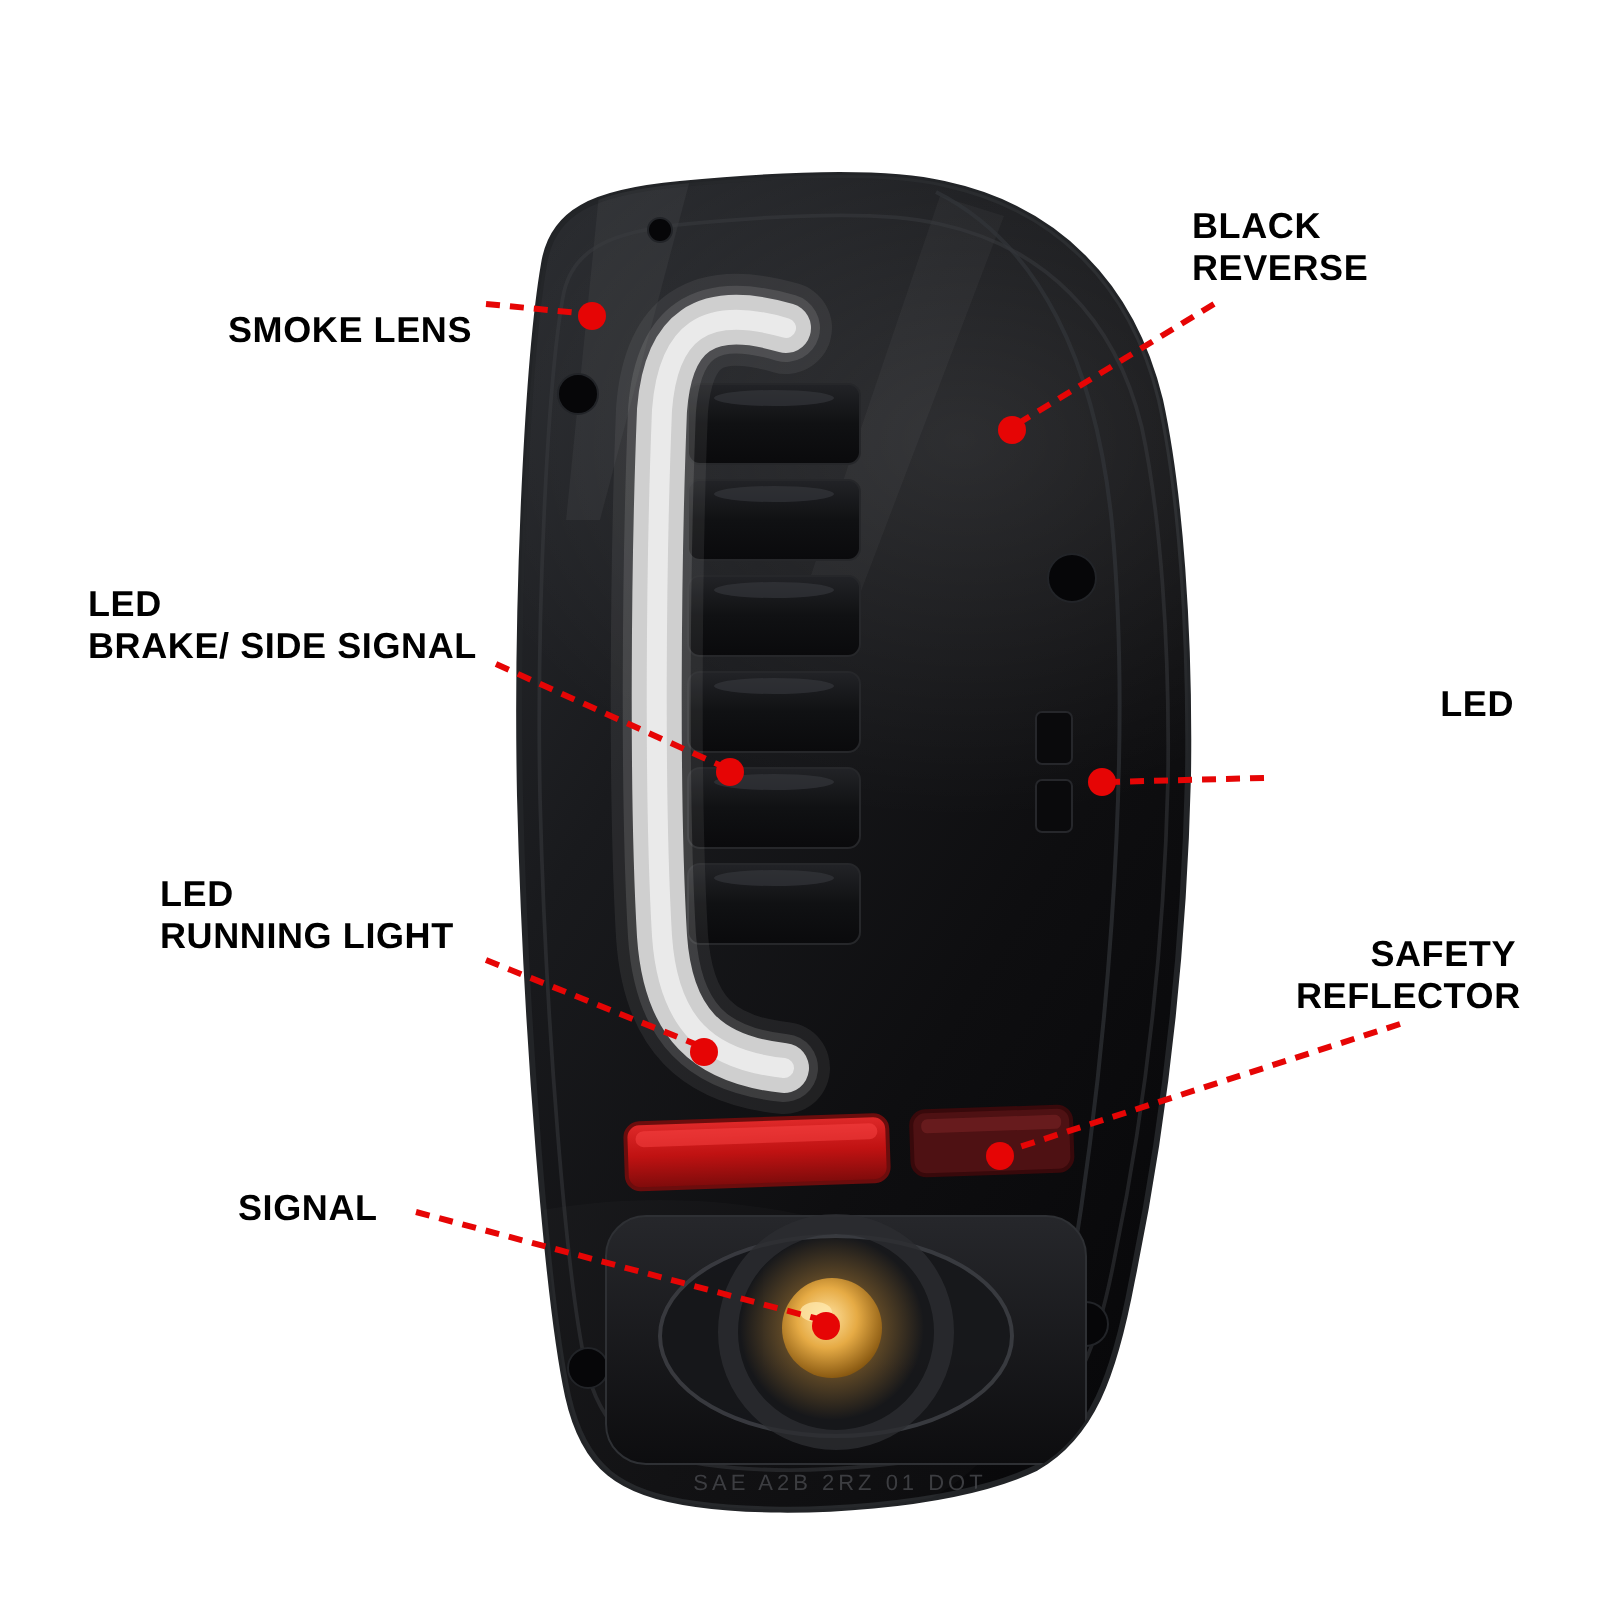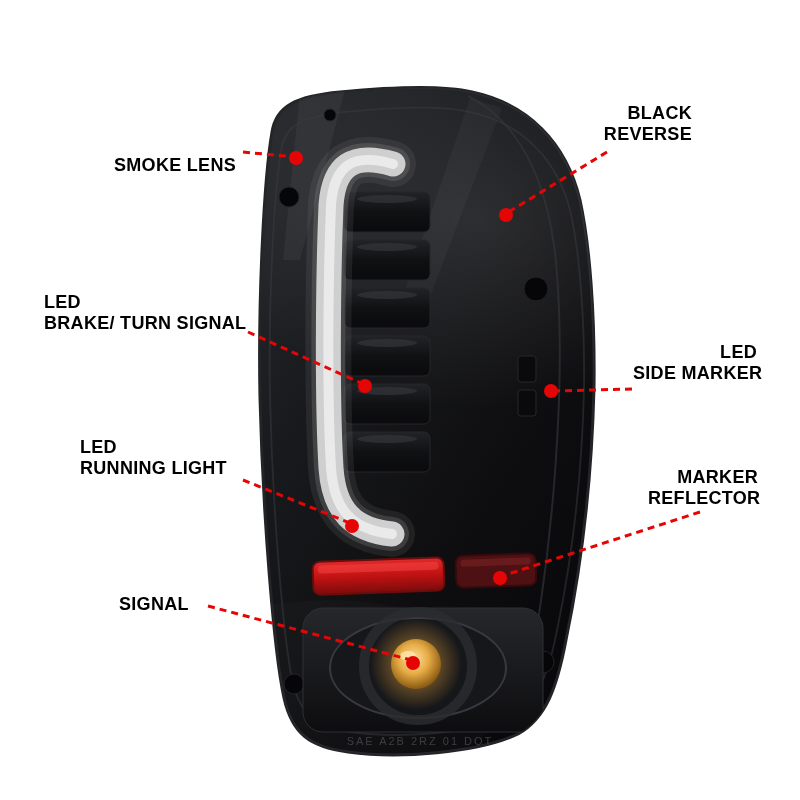--- a/index.html
+++ b/index.html
@@ -4,21 +4,21 @@
 <style>
   html,body{margin:0;padding:0;background:#ffffff;}
   .stage{position:relative;width:800px;height:800px;background:#fff;overflow:hidden;
          font-family:"Liberation Sans",sans-serif;}
   .art,.overlay{position:absolute;left:0;top:0;width:800px;height:800px;}
   .overlay{pointer-events:none;}
   .callout{position:absolute;font-weight:700;font-size:18px;line-height:1.15;
            color:#000;letter-spacing:.3px;white-space:nowrap;}
   .callout span{display:block;}
   .align-right{text-align:right;}
-  .align-center{text-align:right;}
+  .align-center{text-align:left;}
 </style>
 </head>
 <body>
 
 <div class="stage">
 
   <svg class="art" viewBox="0 0 800 800">
     <defs>
       <linearGradient id="bodyG" x1="0" y1="0" x2="0.8" y2="1">
         <stop offset="0" stop-color="#2b2d31"></stop>
@@ -183,35 +183,34 @@
       <span></span>
   </div>
 
   <div class="callout align-center" style="left:596px;top:103px;width:96px;">
     <span>BLACK</span>
       <span>REVERSE</span>
   </div>
 
   <div class="callout" style="left:44px;top:292px;">
     <span>LED</span>
-      <span>BRAKE/ TURN SIGNAL</span>
+      <span>BRAKE/ SIDE SIGNAL</span>
   </div>
 
   <div class="callout align-right" style="left:633px;top:342px;width:124px;">
     <span>LED</span>
-      <span>SIDE MARKER</span>
   </div>
 
   <div class="callout" style="left:80px;top:437px;">
     <span>LED</span>
       <span>RUNNING LIGHT</span>
   </div>
 
   <div class="callout align-right" style="left:648px;top:467px;width:110px;">
-    <span>MARKER</span>
+    <span>SAFETY</span>
       <span>REFLECTOR</span>
   </div>
 
   <div class="callout" style="left:119px;top:594px;">
     <span>SIGNAL</span>
       <span></span>
   </div>
 
 </div>
 

